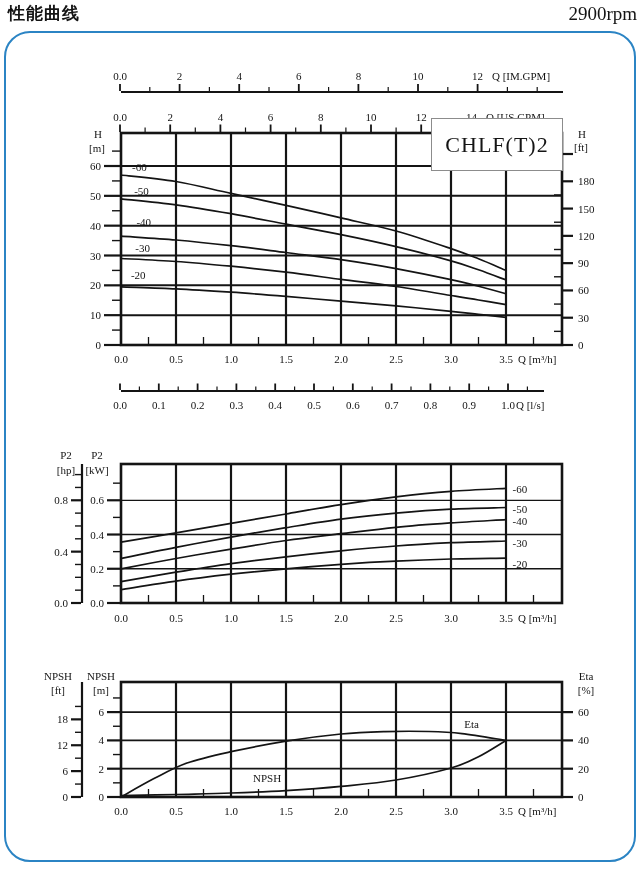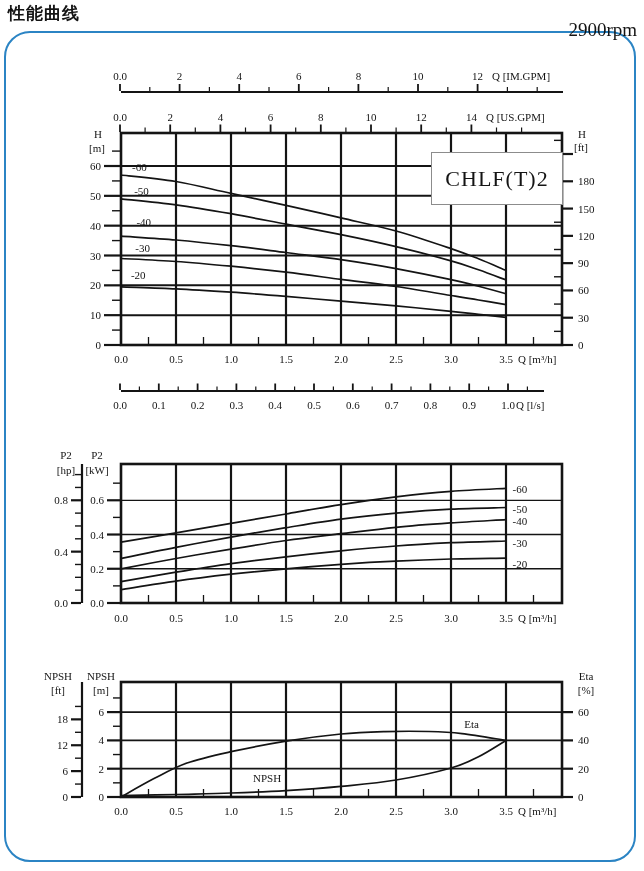--- a/index.html
+++ b/index.html
@@ -1,25 +1,25 @@
 <!DOCTYPE html>
 <html><head>
 <meta charset="utf-8">
 <style>
   html,body{margin:0;padding:0;background:#fff;}
   body{width:644px;height:871px;position:relative;overflow:hidden;
        font-family:"Liberation Serif","DejaVu Serif",serif;color:#141414;}
   .page-title{position:absolute;left:8px;top:2px;font-size:17px;font-weight:bold;
        font-family:Liberation Sans, sans-serif;letter-spacing:1px;z-index:4;}
-  .rpm-label{position:absolute;right:7px;top:19px;font-size:19px;z-index:4;
+  .rpm-label{position:absolute;right:7px;top:3px;font-size:19px;z-index:4;
        font-family:"Liberation Serif","DejaVu Serif",serif;}
   .panel{position:absolute;left:4px;top:31px;width:632px;height:831px;box-sizing:border-box;
        border:2.5px solid #2b84c4;border-radius:26px;background:#fff;z-index:0;}
   #chart-svg{position:absolute;left:0;top:0;width:644px;height:871px;z-index:1;}
-  .model-box{position:absolute;left:431px;top:152px;width:130px;height:51px;background:#fff;
+  .model-box{position:absolute;left:431px;top:118px;width:130px;height:51px;background:#fff;
        border:1.5px solid #8c8c8c;display:flex;align-items:center;justify-content:center;
        z-index:3;font-size:22px;letter-spacing:1px;
        font-family:"Liberation Serif","DejaVu Serif",serif;}
   svg text{fill:#141414;}
 </style>
 </head>
 <body>
 
 <div class="page-title">性能曲线</div>
 <div class="rpm-label">2900rpm</div>

